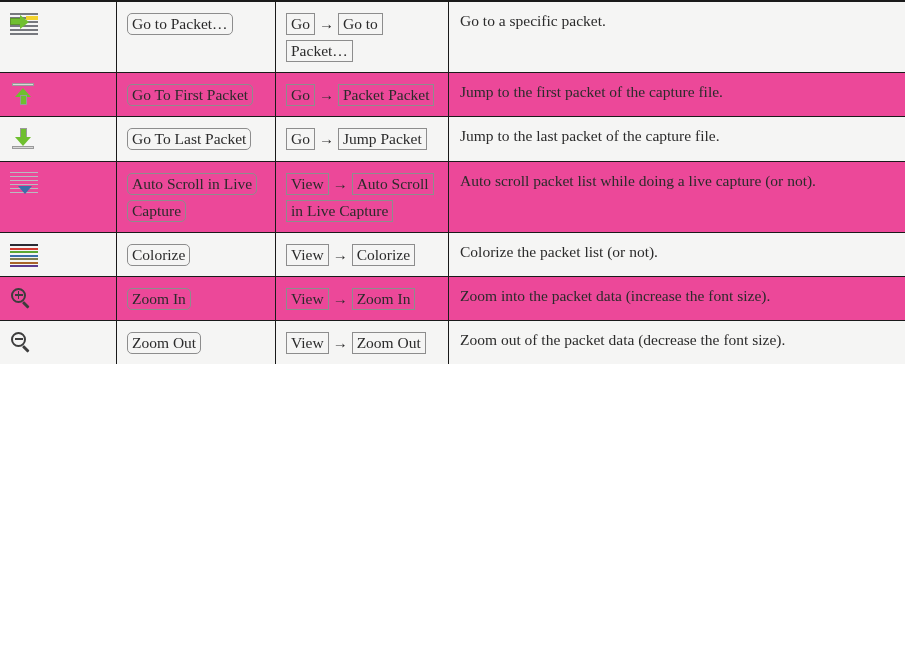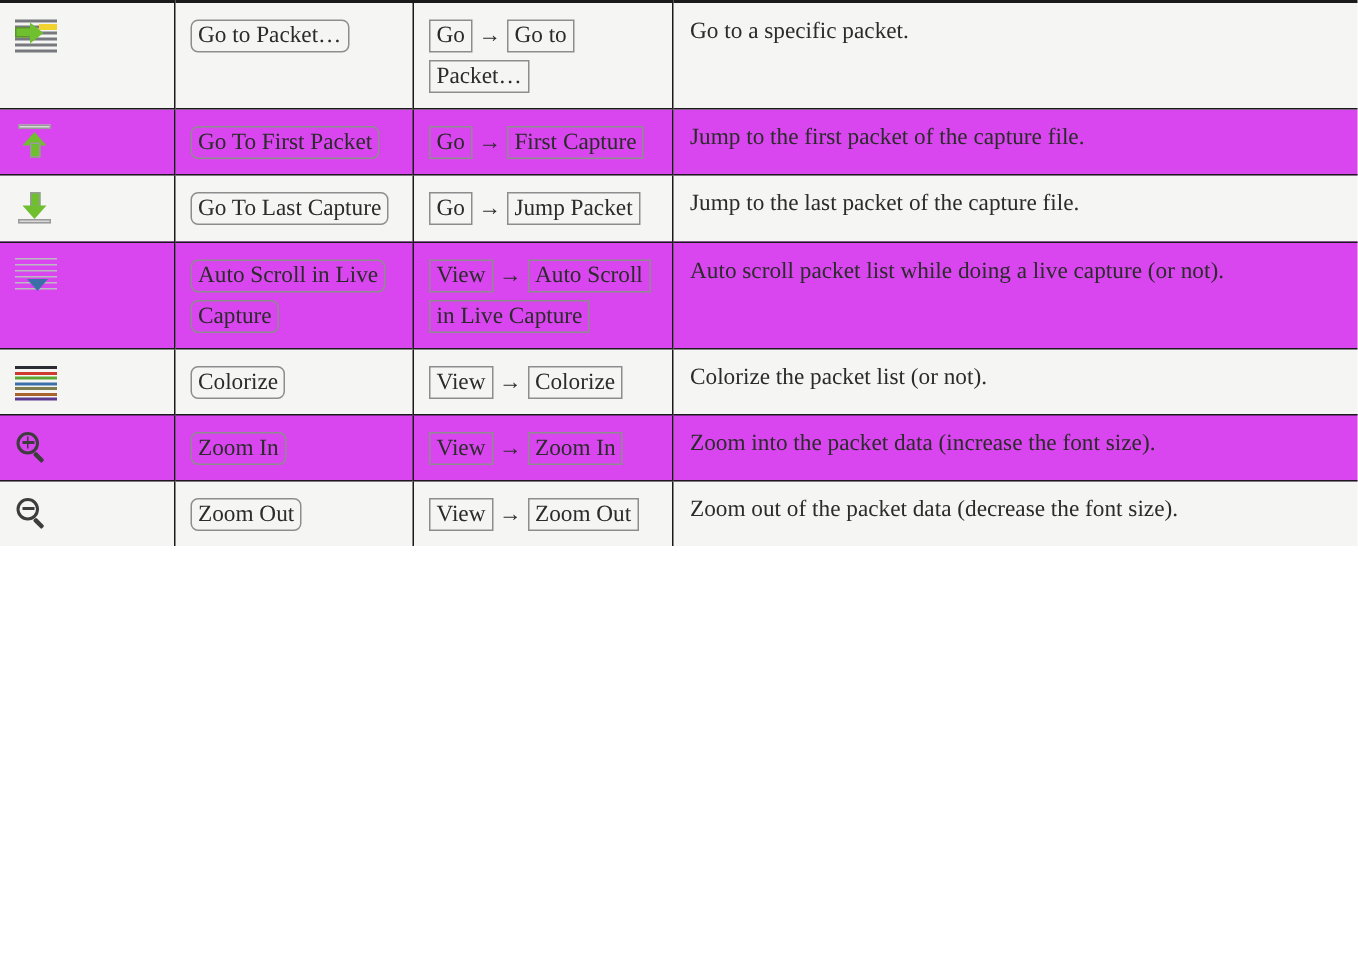--- a/index.html
+++ b/index.html
@@ -29,21 +29,21 @@
     vertical-align: top;
     padding: 8px 9px 8px 10px;
     line-height: 1.45;
   }
   table.ref-table td.col-icon  { width: 97px;  padding-left: 10px; padding-top: 9px;}
   table.ref-table td.col-btn   { width: 139px; }
   table.ref-table td.col-menu  { width: 153px; }
   table.ref-table td.col-desc  { width: 516px; border-right: none; padding-left: 11px; }
 
   table.ref-table tr.row-alt td { background: #f5f5f4; }
-  table.ref-table tr.row-norm td { background: #d946ef; }
+  table.ref-table tr.row-norm td { background: #ec4899; }
 
   
   table.ref-table tr:first-child td { border-top: 2px solid #1a1a1a; }
 
   
   .chip-btn {
     display: inline;
     border: 1px solid #8d8d8d;
     border-radius: 5px;
     padding: 1px 4px 2px 4px;
@@ -288,39 +288,39 @@
           <span class="arrow-up">
             <span class="head"></span>
               <span class="shaft"></span>
           </span>
         </span>
       </td>
       <td class="col-btn btn-cell">
         <span class="chip-btn">Go To First Packet</span>
       </td>
       <td class="col-menu menu-cell">
-        <span class="chip-menu">Go</span><span class="menu-arrow">→</span><span class="chip-menu">First Capture</span>
+        <span class="chip-menu">Go</span><span class="menu-arrow">→</span><span class="chip-menu">Packet Packet</span>
       </td>
       <td class="col-desc">
         <span class="desc-text">Jump to the first packet of the capture file.</span>
       </td>
     </tr>
 
     <tr class="row-alt">
       <td class="col-icon">
         <span class="icon-wrap ico-last">
           <span class="arrow-down">
             <span class="shaft"></span>
               <span class="head"></span>
           </span>
           <span class="bar"></span>
         </span>
       </td>
       <td class="col-btn btn-cell">
-        <span class="chip-btn">Go To Last Capture</span>
+        <span class="chip-btn">Go To Last Packet</span>
       </td>
       <td class="col-menu menu-cell">
         <span class="chip-menu">Go</span><span class="menu-arrow">→</span><span class="chip-menu">Jump Packet</span>
       </td>
       <td class="col-desc">
         <span class="desc-text">Jump to the last packet of the capture file.</span>
       </td>
     </tr>
 
     <tr class="row-norm">

